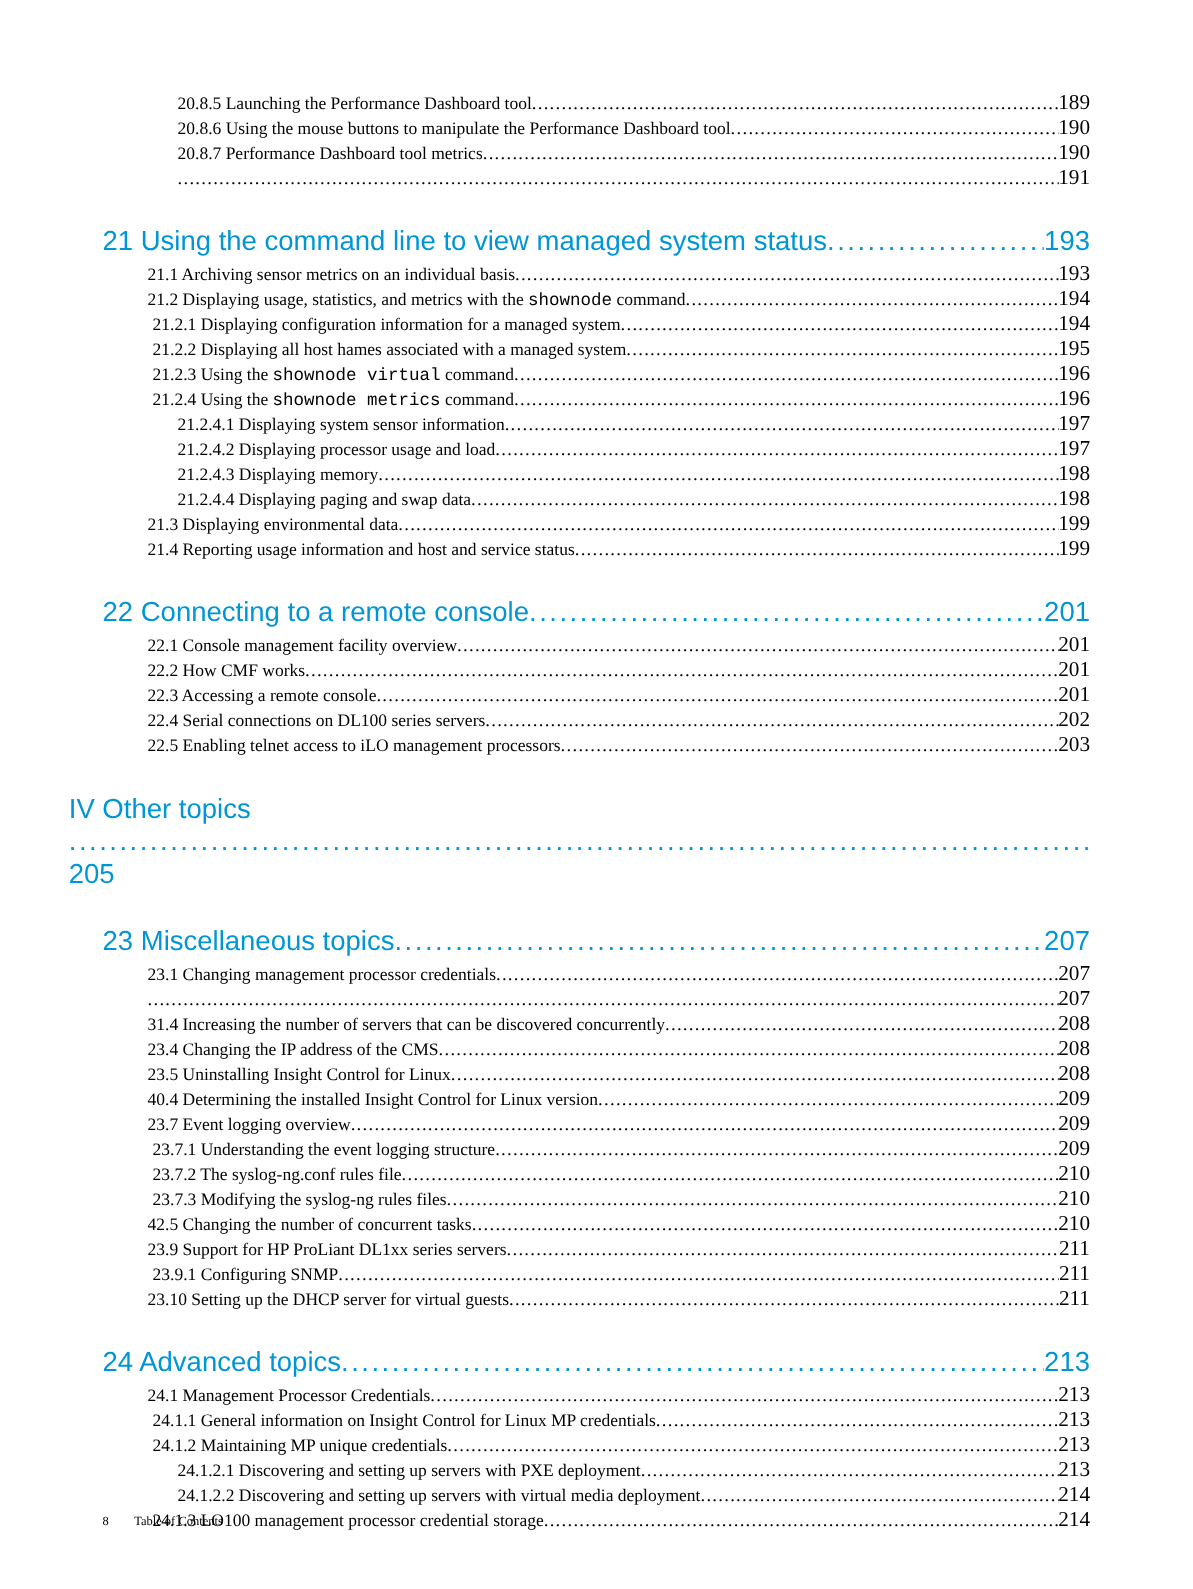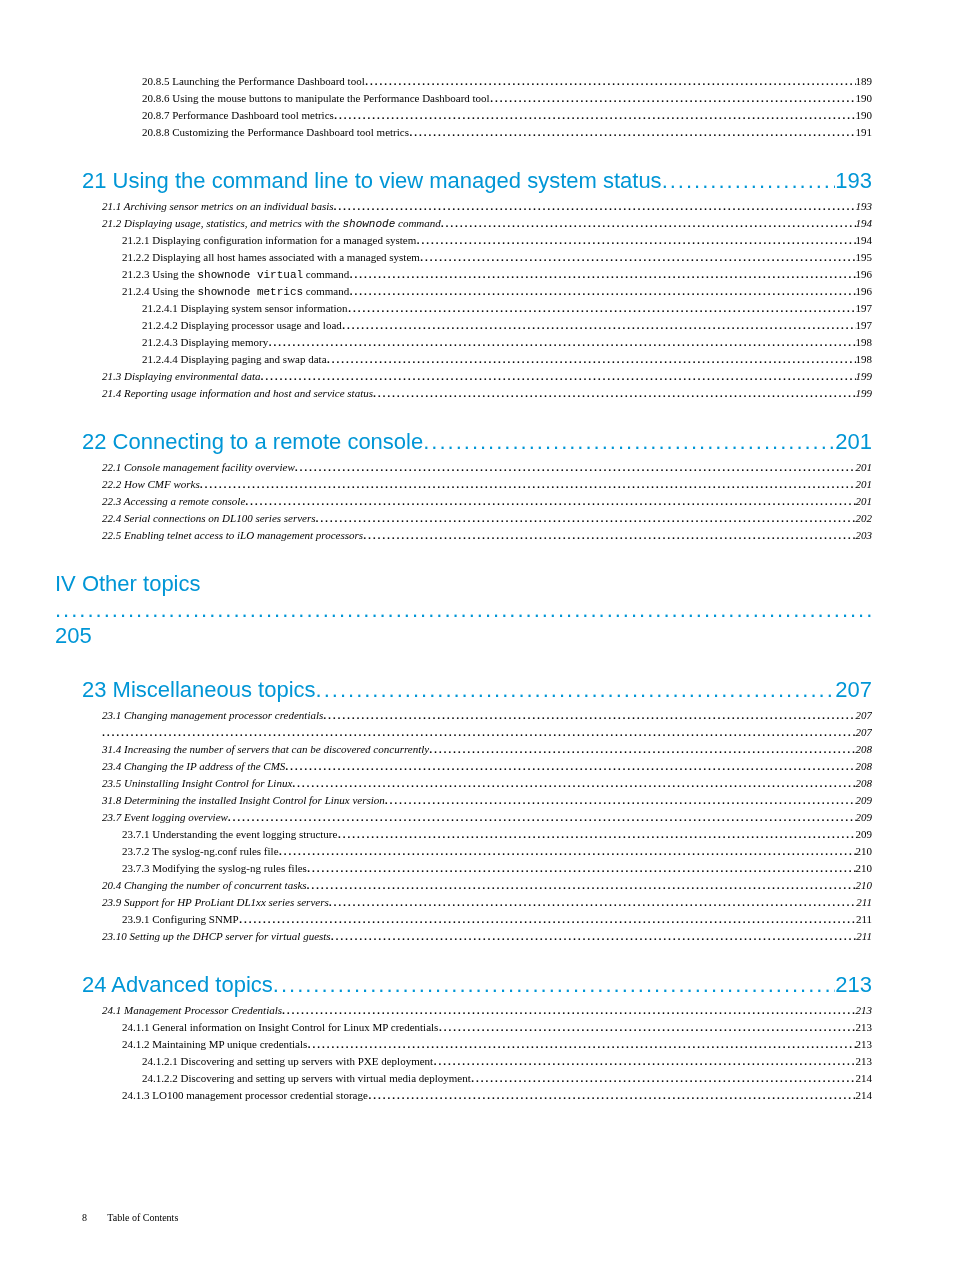--- a/index.html
+++ b/index.html
@@ -15,35 +15,35 @@
       padding: 72px 82px 40px 82px;
       position: relative;
     }
     .toc-line {
       display: flex;
       align-items: baseline;
       white-space: nowrap;
       overflow: hidden;
     }
     .toc-text {
-      font-size: 11px;
+      font-size: 14px;
       color: #000;
     }
     .dots {
       flex: 1;
       overflow: hidden;
       font-size: 15px;
       color: #000;
       letter-spacing: 1px;
     }
     .dots::after {
       content: "..............................................................................................................................................................................................";
     }
     .page-num {
-      font-size: 11px;
+      font-size: 17px;
       color: #000;
     }
     .chapter-line {
       display: flex;
       align-items: flex-start;
       white-space: nowrap;
       overflow: hidden;
       margin-top: 28px;
       margin-bottom: 3px;
     }
@@ -72,21 +72,21 @@
     .part-line {
       display: flex;
       align-items: baseline;
       white-space: nowrap;
       overflow: hidden;
       margin-top: 28px;
       margin-bottom: 3px;
       margin-left: -27px;
       flex-direction: column;
     }
-    .level-1 { margin-left: 20px; font-style: italic; }
+    .level-1 { margin-left: 36px; }
     .level-2 { margin-left: 40px; }
     .level-3 { margin-left: 60px; }
     .mono {
       font-family: 'Courier New', monospace;
     }
     .footer {
       position: absolute;
       bottom: 48px;
       left: 82px;
       font-size: 10px;
@@ -110,21 +110,20 @@
       <span class="toc-text">20.8.6 Using the mouse buttons to manipulate the Performance Dashboard tool</span>
       <span class="dots"></span>
       <span class="page-num">190</span>
     </div>
     <div class="toc-line level-3">
       <span class="toc-text">20.8.7 Performance Dashboard tool metrics</span>
       <span class="dots"></span>
       <span class="page-num">190</span>
     </div>
     <div class="toc-line level-3">
-      <span class="toc-text">20.8.8 Customizing the Performance Dashboard tool metrics</span>
       <span class="dots"></span>
       <span class="page-num">191</span>
     </div>
     <div class="chapter-line">
       <span class="chapter-text">21 Using the command line to view managed system status</span>
       <span class="chapter-dots"></span>
       <span class="chapter-page">193</span>
     </div>
     <div class="toc-line level-1">
       <span class="toc-text">21.1 Archiving sensor metrics on an individual basis</span>
@@ -244,21 +243,21 @@
       <span class="toc-text">23.4 Changing the IP address of the CMS </span>
       <span class="dots"></span>
       <span class="page-num">208</span>
     </div>
     <div class="toc-line level-1">
       <span class="toc-text">23.5 Uninstalling Insight Control for Linux</span>
       <span class="dots"></span>
       <span class="page-num">208</span>
     </div>
     <div class="toc-line level-1">
-      <span class="toc-text">31.8 Determining the installed Insight Control for Linux version</span>
+      <span class="toc-text">40.4 Determining the installed Insight Control for Linux version</span>
       <span class="dots"></span>
       <span class="page-num">209</span>
     </div>
     <div class="toc-line level-1">
       <span class="toc-text">23.7 Event logging overview</span>
       <span class="dots"></span>
       <span class="page-num">209</span>
     </div>
     <div class="toc-line level-2">
       <span class="toc-text">23.7.1 Understanding the event logging structure</span>
@@ -269,21 +268,21 @@
       <span class="toc-text">23.7.2 The syslog-ng.conf rules file</span>
       <span class="dots"></span>
       <span class="page-num">210</span>
     </div>
     <div class="toc-line level-2">
       <span class="toc-text">23.7.3 Modifying the syslog-ng rules files</span>
       <span class="dots"></span>
       <span class="page-num">210</span>
     </div>
     <div class="toc-line level-1">
-      <span class="toc-text">20.4 Changing the number of concurrent tasks</span>
+      <span class="toc-text">42.5 Changing the number of concurrent tasks</span>
       <span class="dots"></span>
       <span class="page-num">210</span>
     </div>
     <div class="toc-line level-1">
       <span class="toc-text">23.9 Support for HP ProLiant DL1xx series servers</span>
       <span class="dots"></span>
       <span class="page-num">211</span>
     </div>
     <div class="toc-line level-2">
       <span class="toc-text">23.9.1 Configuring SNMP</span>

